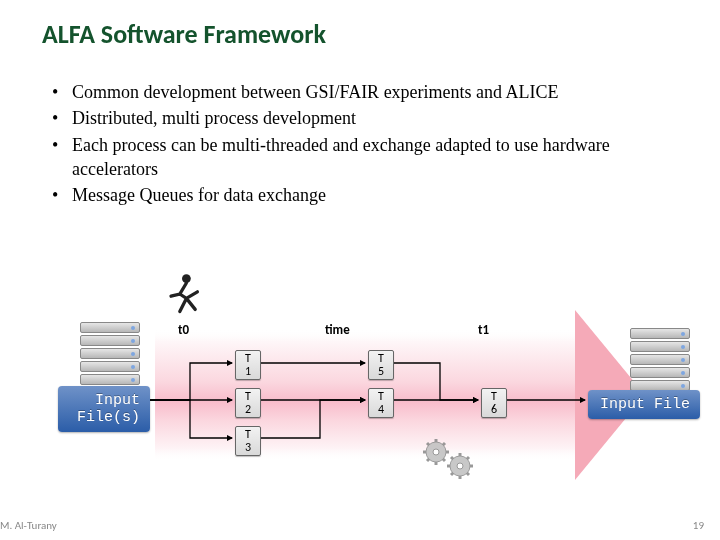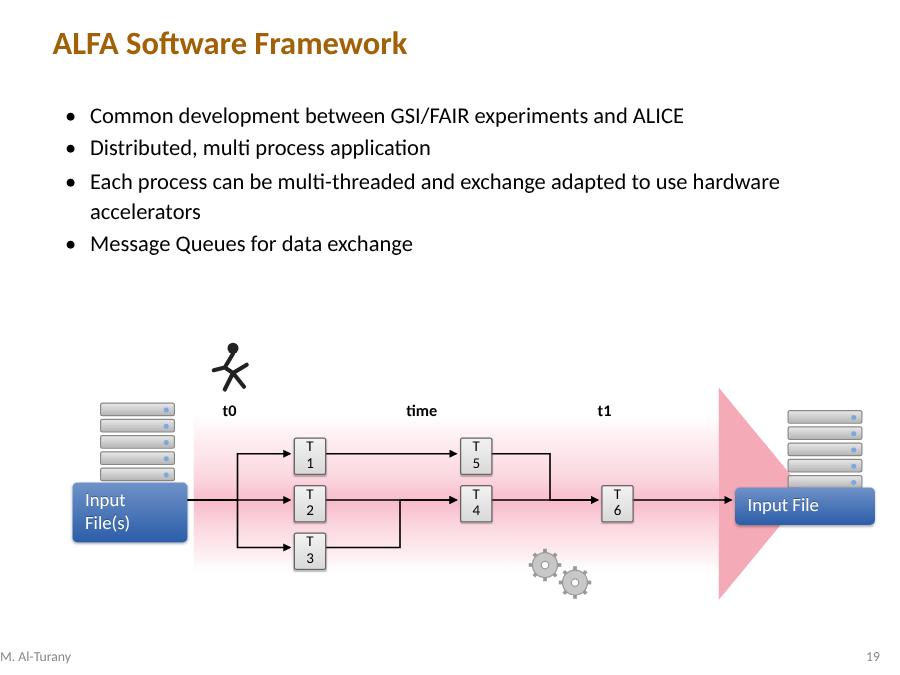--- a/index.html
+++ b/index.html
@@ -11,33 +11,33 @@
     background: white;
     position: relative;
     overflow: hidden;
   }
   .page-title {
     position: absolute;
     top: 18px;
     left: 42px;
     font-size: 26px;
     font-weight: bold;
-    color: #a16207;
+    color: #14532d;
   }
   .bullets {
     position: absolute;
     top: 80px;
     left: 46px;
     width: 650px;
     font-size: 18px;
     line-height: 1.35;
     color: #000;
   }
   .bullets ul { margin: 0; padding: 0; list-style: none; }
-  .bullets li { position: relative; padding-left: 26px; margin-bottom: 2px; }
+  .bullets li { position: relative; padding-left: 26px; margin-bottom: 2px; font-family: Liberation Serif, serif; }
   .bullets li::before {
     content: "•";
     position: absolute;
     left: 6px;
     top: 0;
     font-size: 18px;
   }
   .stage {
     position: absolute;
     left: 0;
@@ -78,27 +78,28 @@
   
   .tlabel { position: absolute; font-size: 13px; font-weight: bold; z-index: 2; }
   .t0 { left: 178px; top: 52px; }
   .tc { left: 325px; top: 52px; }
   .t1 { left: 478px; top: 52px; }
   
   .db-label {
     position: absolute;
     font-size: 15px;
     z-index: 3;
-    text-align: left;
+    text-align: right;
     padding: 6px 10px;
     border-radius: 4px;
     background: linear-gradient(to bottom,#6f92c8,#2b5da8);
     color: #fff;
     text-shadow: 0 -1px 0 rgba(0,0,0,.3);
     box-shadow: 0 1px 2px rgba(0,0,0,.3);
+    font-family: Liberation Mono, monospace;
   }
   .db-left  { left: 58px;  top: 116px; width: 72px; }
   .db-right { left: 588px; top: 120px; width: 92px; }
   
   .disk {
     position: absolute;
     width: 60px;
     z-index: 2;
   }
   .disk .tray {
@@ -180,21 +181,21 @@
   }
 </style>
 </head>
 <body>
 
 <div class="page-title">ALFA Software Framework</div>
 
 <div class="bullets">
   <ul>
     <li>Common development between GSI/FAIR experiments and ALICE</li>
-    <li>Distributed, multi process application</li>
+    <li>Distributed, multi process development</li>
     <li>Each process can be  multi-threaded and exchange adapted to use hardware accelerators</li>
     <li>Message Queues for data exchange</li>
   </ul>
 </div>
 
 <div class="stage">
 
   <div class="timeline-bar"></div>
   <div class="timeline-head"></div>
 

